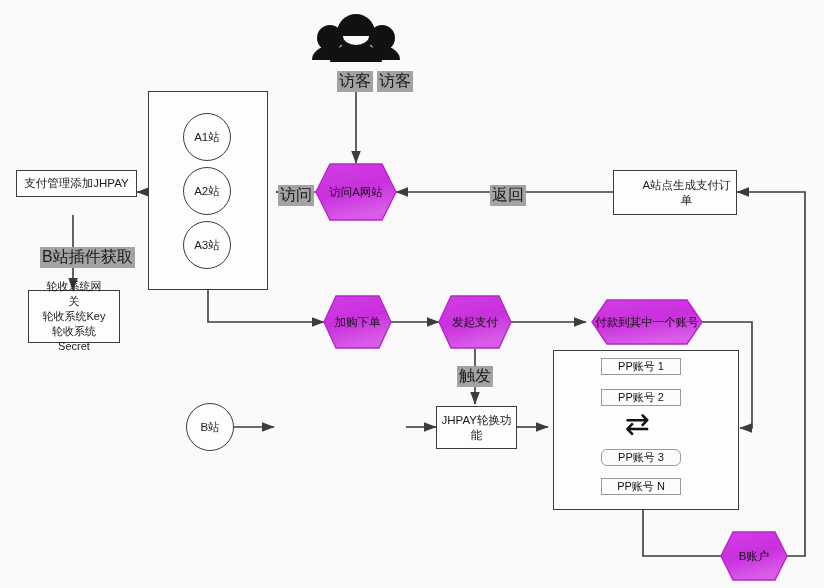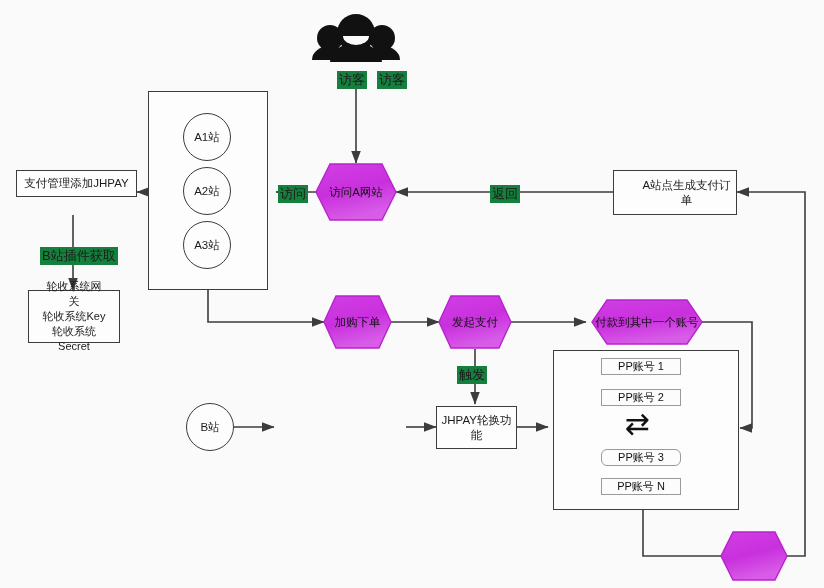--- a/index.html
+++ b/index.html
@@ -61,23 +61,23 @@
     display: flex;
     align-items: center;
     justify-content: center;
     font-size: 11.5px;
     color: #111;
     pointer-events: none;
     white-space: nowrap;
   }
   .edge-label {
     position: absolute;
-    font-size: 13px;
+    font-size: 16px;
     color: #1b1b1b;
-    background: #15803d;
+    background: #a3a3a3;
     padding: 0 2px;
     white-space: nowrap;
   }
   .small-box {
     position: absolute;
     box-sizing: border-box;
     border: 1px solid #9a9a9a;
     background: #fcfcfc;
     font-size: 11px;
     color: #111;
@@ -198,20 +198,23 @@
   </div>
   <div class="hexwrap" style="left:324px; top:296px; width:67px; height:52px;">
     <div class="hexlabel">加购下单</div>
   </div>
   <div class="hexwrap" style="left:439px; top:296px; width:72px; height:52px;">
     <div class="hexlabel">发起支付</div>
   </div>
   <div class="hexwrap" style="left:592px; top:300px; width:110px; height:44px;">
     <div class="hexlabel">付款到其中一个账号</div>
   </div>
+  <div class="hexwrap" style="left:721px; top:532px; width:66px; height:48px;">
+    <div class="hexlabel">B账户</div>
+  </div>
 
   <div class="edge-label" style="left:337px; top:71px;">访客</div>
   <div class="edge-label" style="left:377px; top:71px;">访客</div>
 
   <div class="edge-label" style="left:278px; top:185px;">访问</div>
   <div class="edge-label" style="left:490px; top:185px;">返回</div>
   <div class="edge-label" style="left:40px; top:247px;">B站插件获取</div>
   <div class="edge-label" style="left:457px; top:366px;">触发</div>
 
 </div>

